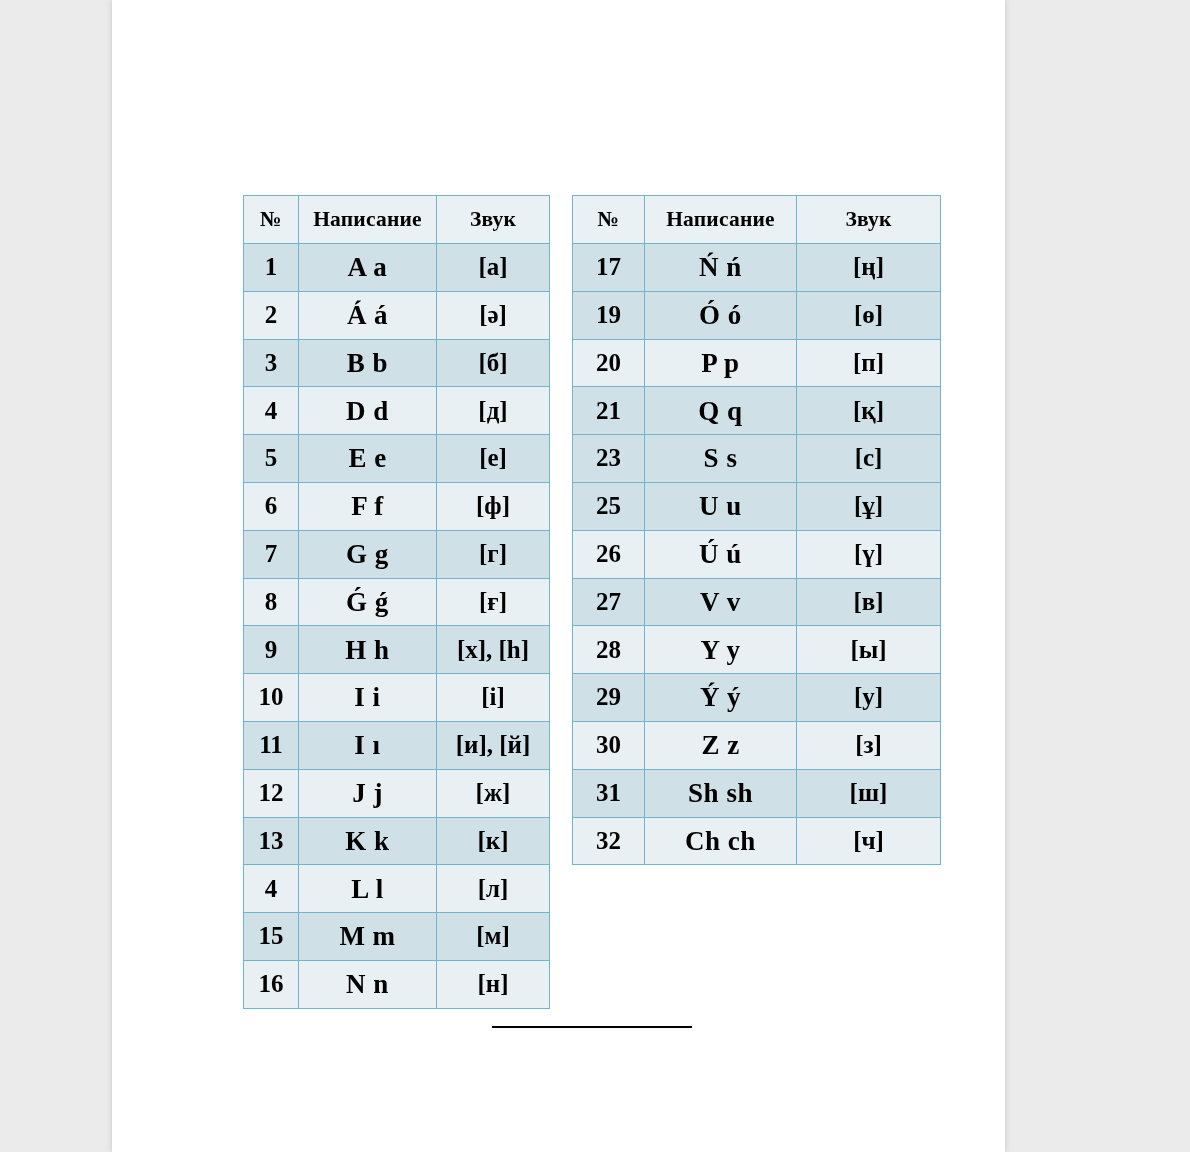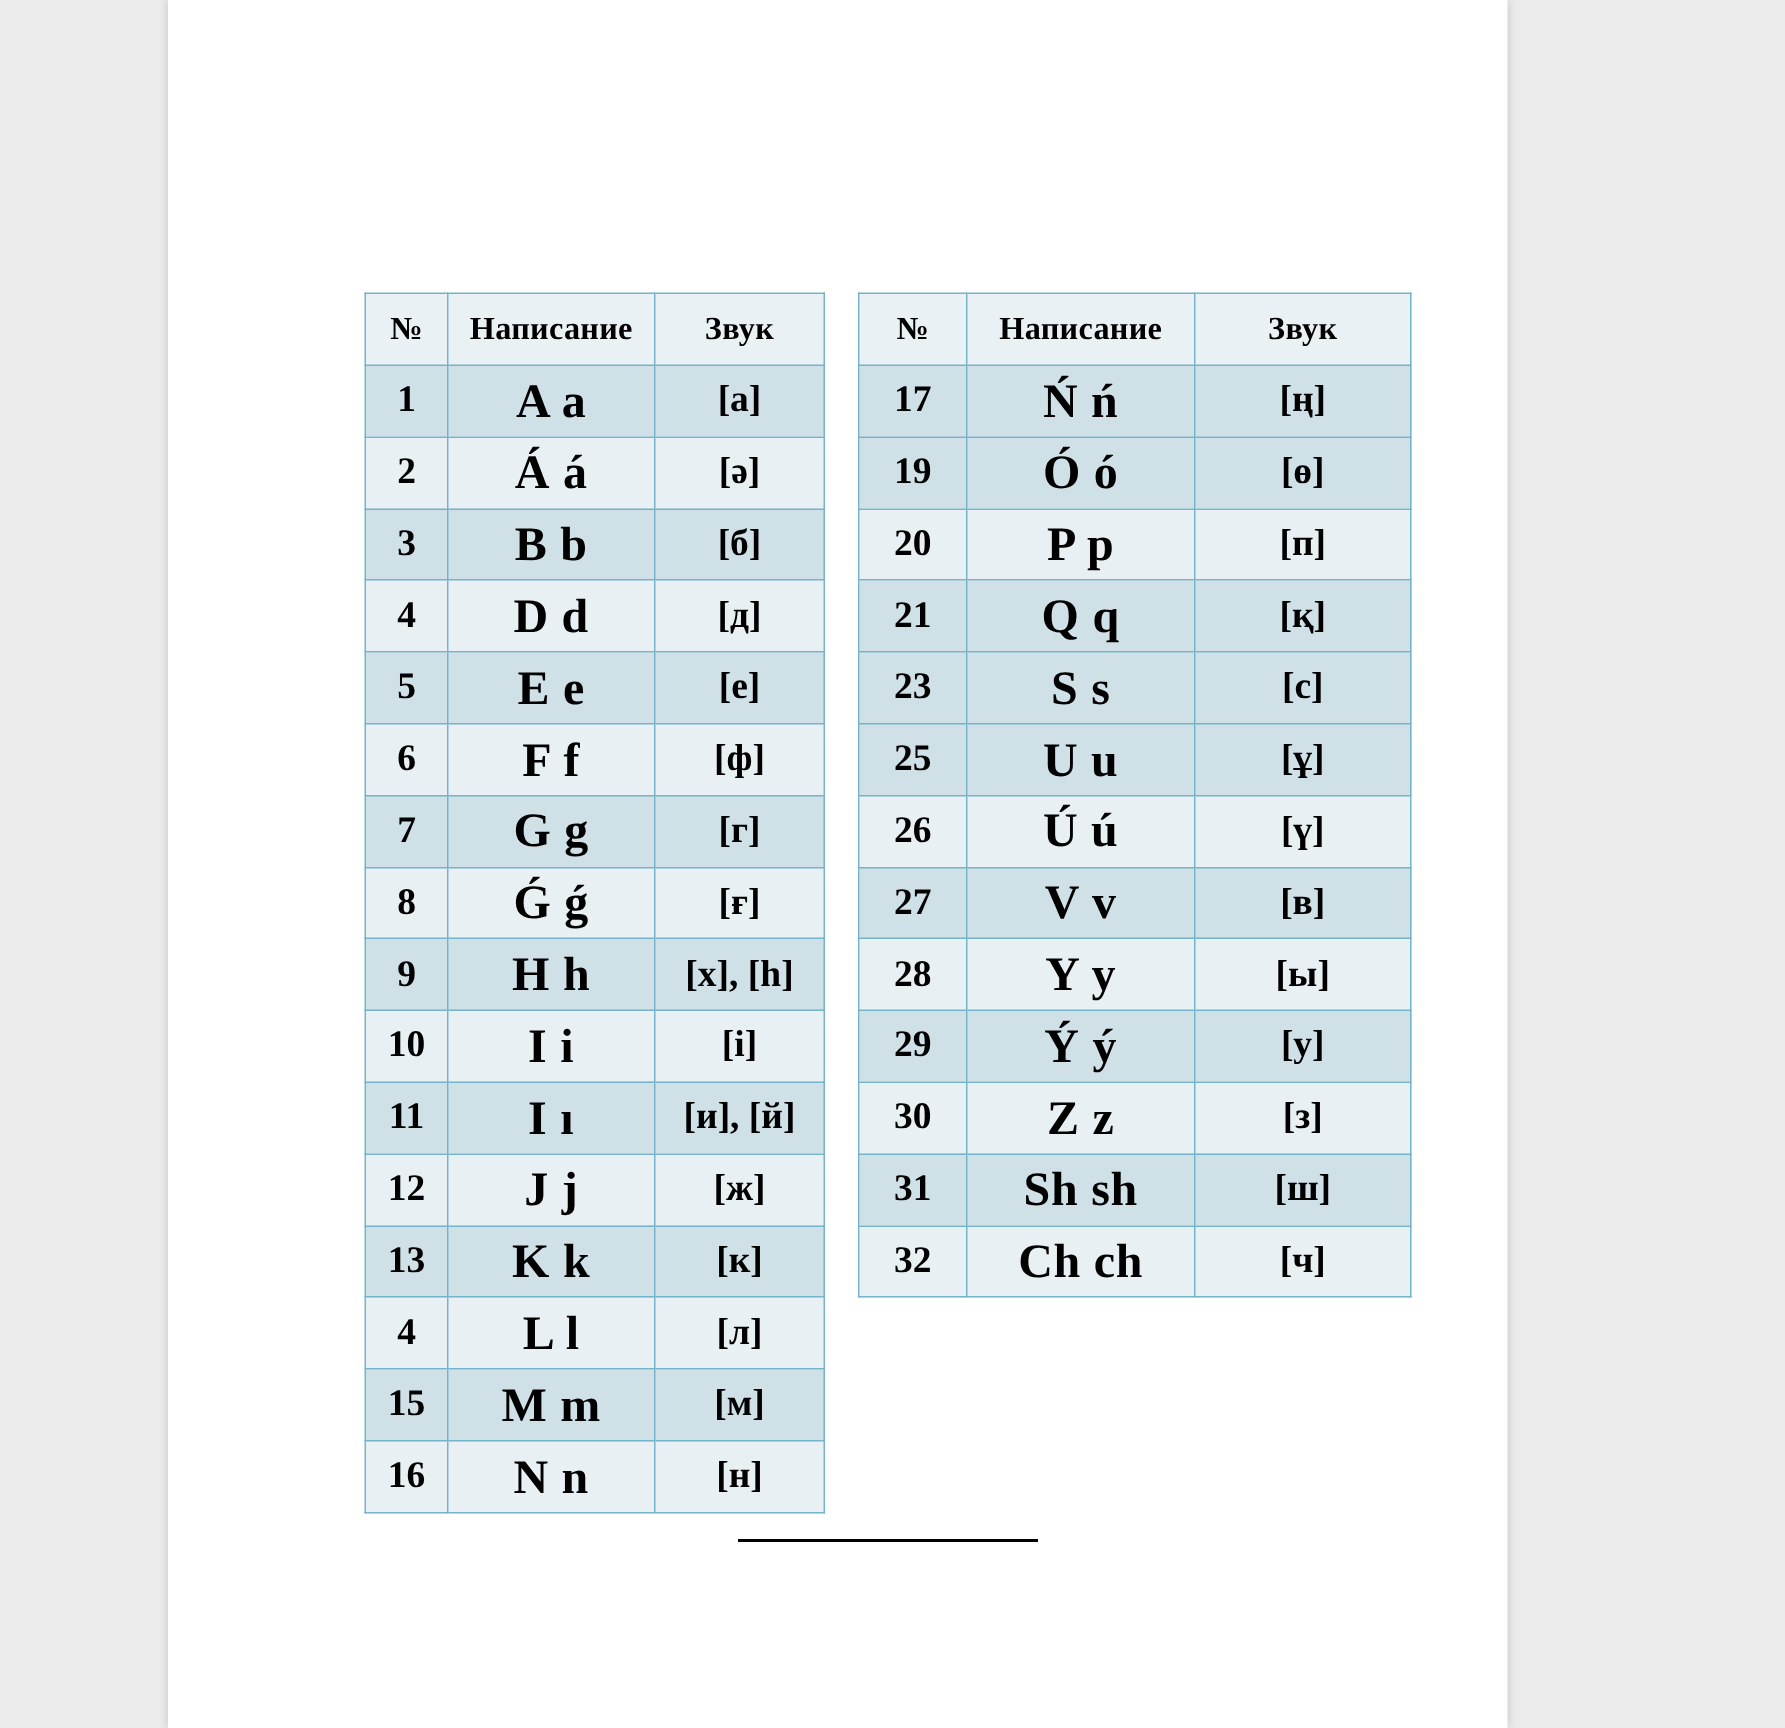--- a/index.html
+++ b/index.html
@@ -83,21 +83,21 @@
   tbody td {
     height: 46.8px;
     font-size: 26px;
     line-height: 1.05;
   }
 
   tbody tr.shade-dark td { background: #cfe0e7; }
   tbody tr.shade-light td { background: #e9f0f3; }
 
   td.cell-num { font-size: 25px; }
-  td.cell-letter { font-size: 32px; letter-spacing: 0.5px; }
+  td.cell-letter { font-size: 27px; letter-spacing: 0.5px; }
   td.cell-sound { font-size: 25px; }
 
   .clr-red   { color: #fc0003; }
   .clr-green { color: #16a163; margin-left: 20px; }
   .clr-black { color: #000000; }
 
   .bottom-rule {
     position: absolute;
     left: 380px;
     top: 1026px;

